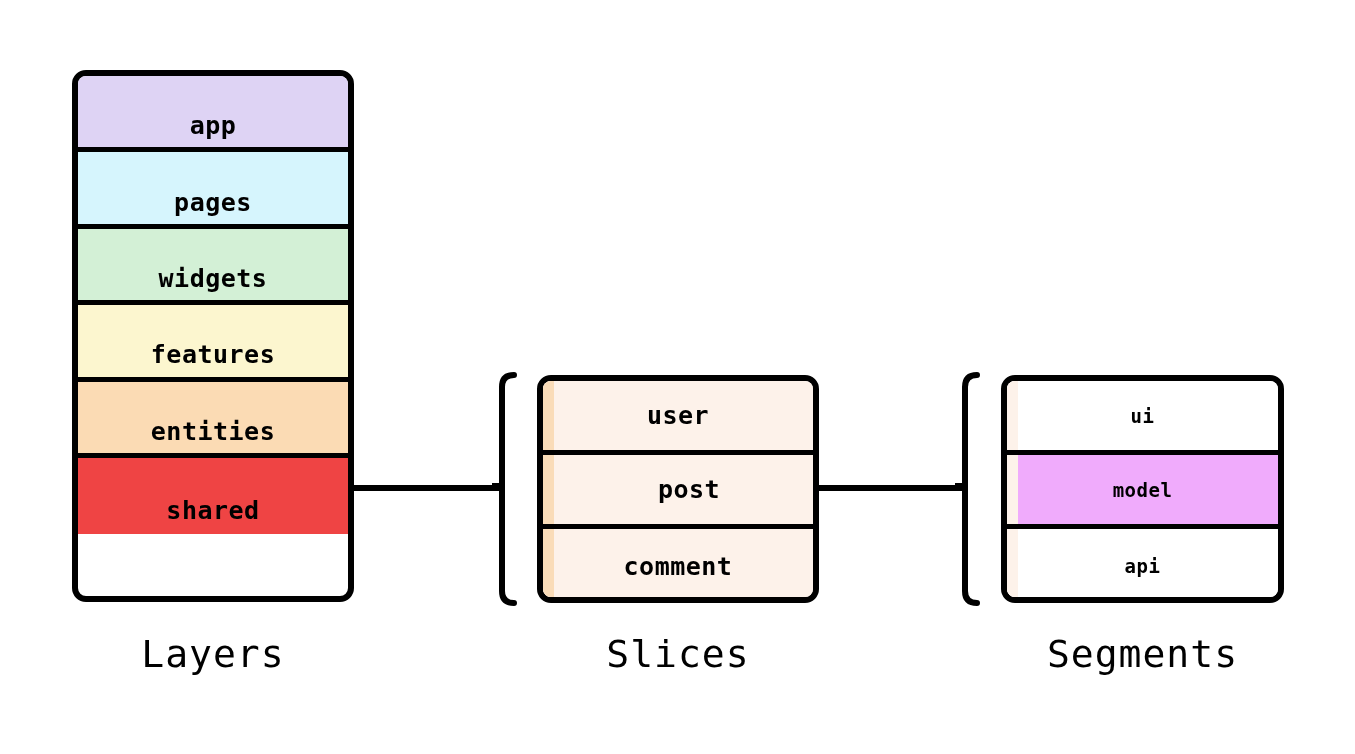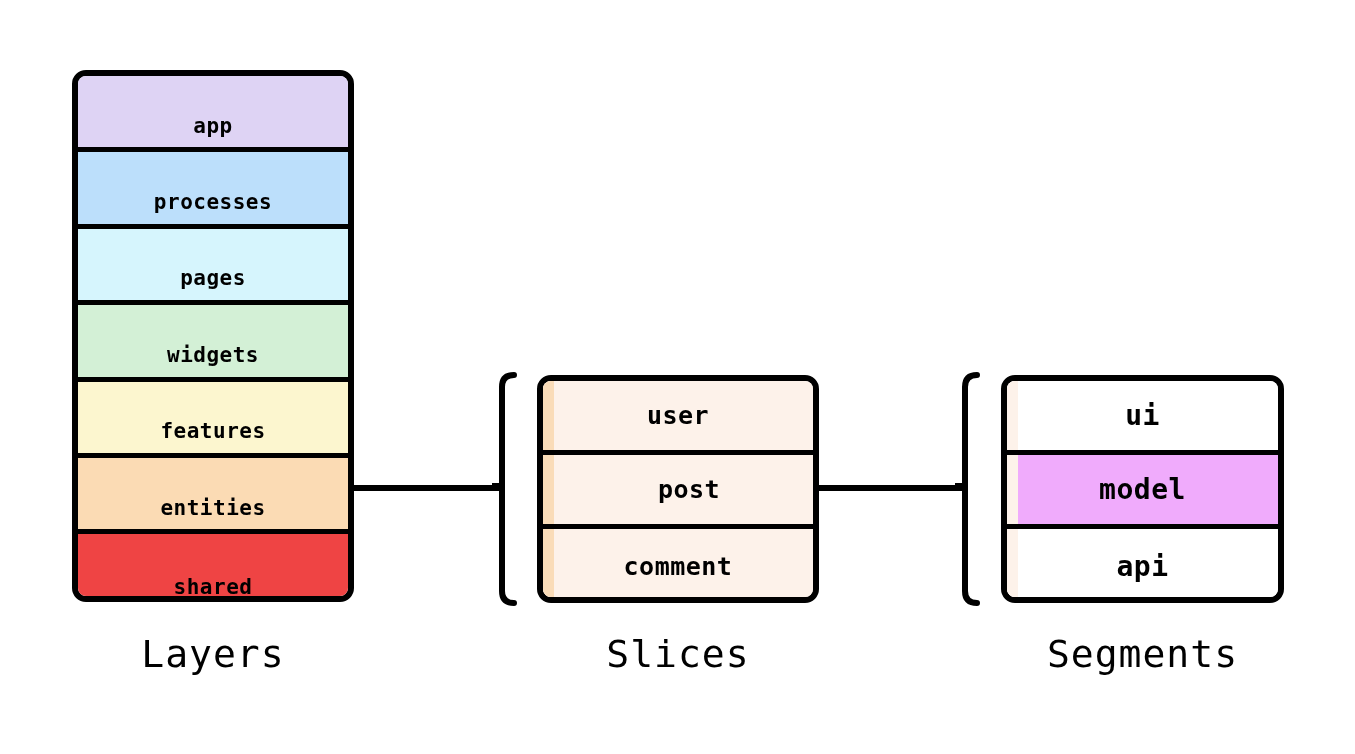--- a/index.html
+++ b/index.html
@@ -69,21 +69,21 @@
   #layers-stack {
     left: 72px;
     top: 70px;
     width: 282px;
     height: 532px;
   }
   #layers-stack .row {
     height: 76.4px;
   }
   #layers-stack .row-label {
-    font-size: 21px;
+    font-size: 25px;
     margin-top: 28px;
   }
 
   
   #slices-stack {
     left: 537px;
     top: 375px;
     width: 282px;
     height: 228px;
   }
@@ -98,21 +98,21 @@
   #segments-stack {
     left: 1001px;
     top: 375px;
     width: 283px;
     height: 228px;
   }
   #segments-stack .row {
     height: 74px;
   }
   #segments-stack .row-label {
-    font-size: 28px;
+    font-size: 19px;
   }
 
   
   .bracket {
     position: absolute;
     width: 30px;
     height: 240px;
   }
   #slices-bracket { left: 492px; top: 369px; }
   #segments-bracket { left: 955px; top: 369px; }
@@ -150,23 +150,20 @@
 </style>
 </head>
 <body style="background: rgb(255, 255, 255);">
 
 <div id="diagram-root">
 
   <div class="stack" id="layers-stack">
     <div class="row" style="background: rgb(222, 211, 244);">
       <span class="row-label">app</span>
     </div>
-    <div class="row" style="background: rgb(188, 223, 251);">
-      <span class="row-label">processes</span>
-    </div>
     <div class="row" style="background: rgb(214, 245, 253);">
       <span class="row-label">pages</span>
     </div>
     <div class="row" style="background: rgb(211, 240, 214);">
       <span class="row-label">widgets</span>
     </div>
     <div class="row" style="background: rgb(252, 246, 207);">
       <span class="row-label">features</span>
     </div>
     <div class="row" style="background: rgb(251, 219, 180);">

